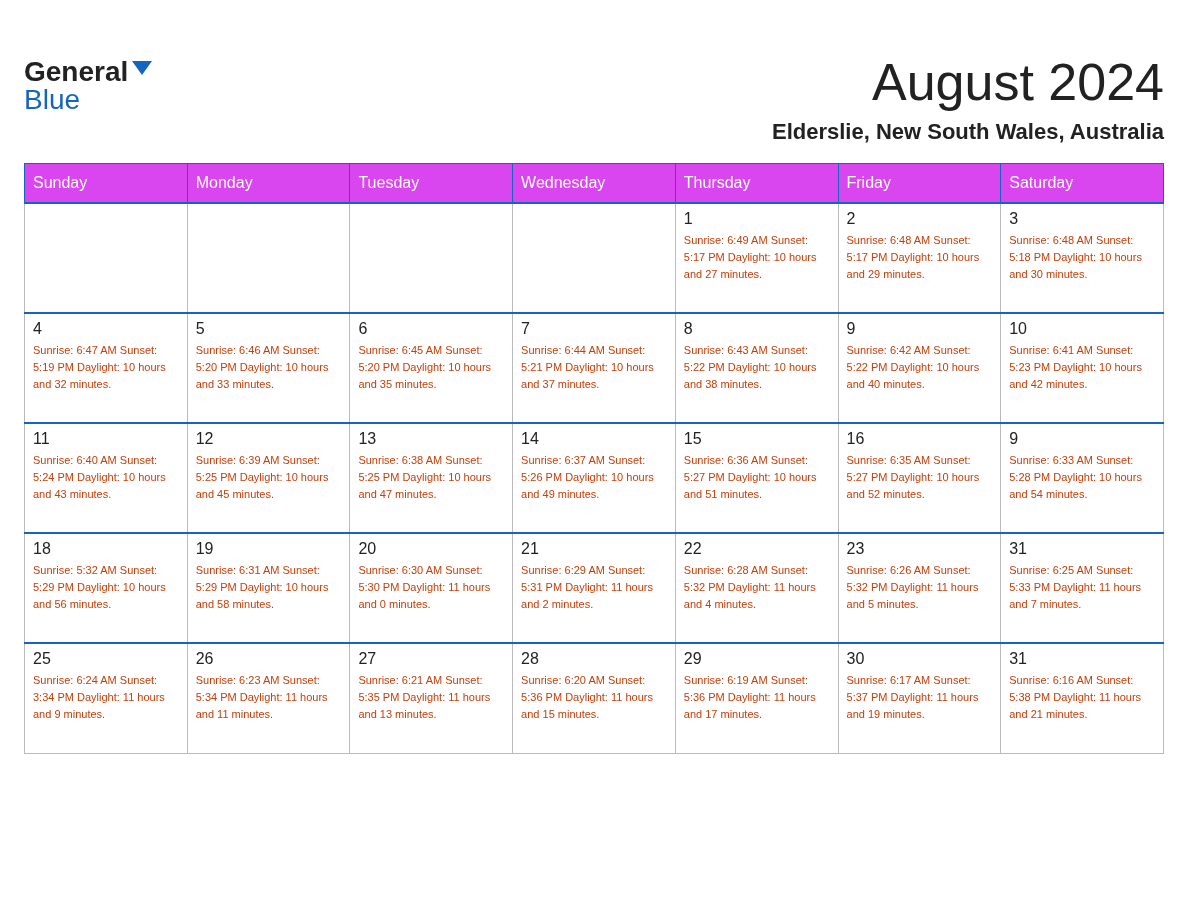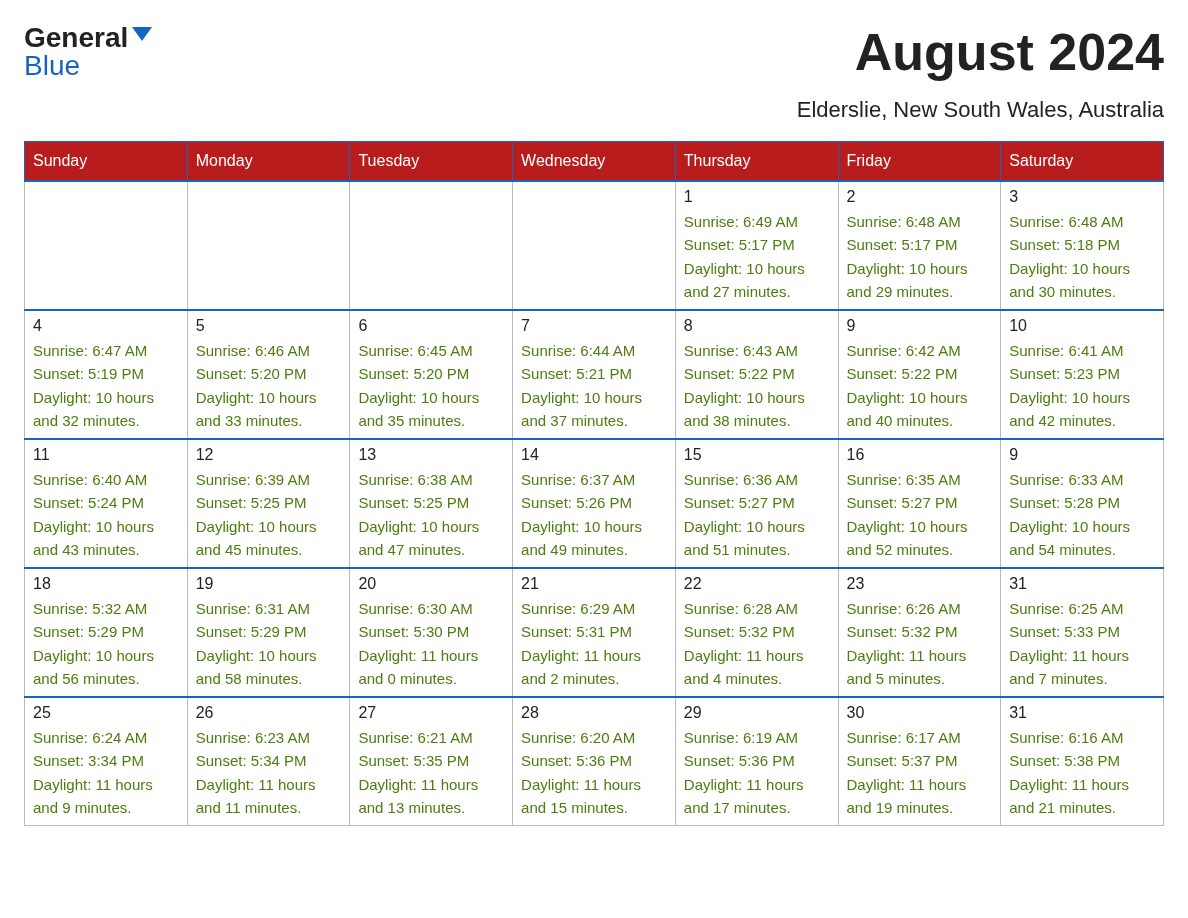--- a/index.html
+++ b/index.html
@@ -44,36 +44,38 @@
       color: #1565c0;
       font-size: 28px;
       font-weight: normal;
       margin-top: -2px;
     }
     .title-area {
       text-align: right;
     }
     .month-title {
       font-size: 52px;
-      font-weight: bold;
+      font-weight: normal;
       color: #222;
       line-height: 1.1;
+      margin-top: 30px;
     }
     .location-title {
       font-size: 22px;
       color: #222;
-      margin-top: 16px;
+      margin-top: 8px;
+      font-weight: bold;
     }
     .calendar-table {
       width: 100%;
       border-collapse: collapse;
       table-layout: fixed;
     }
     .calendar-table th {
-      background-color: #b91c1c;
+      background-color: #d946ef;
       color: #fff;
       font-size: 16px;
       font-weight: normal;
       padding: 10px 8px;
       border: 1px solid #1565c0;
       text-align: left;
     }
     .calendar-table td {
       border: 1px solid #bbb;
       vertical-align: top;
@@ -83,37 +85,37 @@
       height: 110px;
     }
     .day-num {
       font-size: 16px;
       color: #222;
       font-weight: normal;
       display: block;
       margin-bottom: 4px;
     }
     .day-info {
-      font-size: 15px;
-      color: #4d7c0f;
+      font-size: 11px;
+      color: #c2410c;
       line-height: 1.55;
     }
     .empty-cell {
       background: #fff;
     }
     tr.week-row td {
       border-top: 2px solid #1565c0;
     }
   </style>
 </head>
 <body>
 
 <div class="header-area">
   <div class="logo">
-    <div style="display:flex; align-items:center; gap:2px;">
+    <div style="display:flex; align-items:center; gap:2px;margin-top:34px;">
       <span class="logo-text">General</span>
       <span class="logo-triangle"></span>
     </div>
     <div class="logo-blue">Blue</div>
   </div>
   <div class="title-area">
     <div class="month-title">August 2024</div>
     <div class="location-title">Elderslie, New South Wales, Australia</div>
   </div>
 </div>

